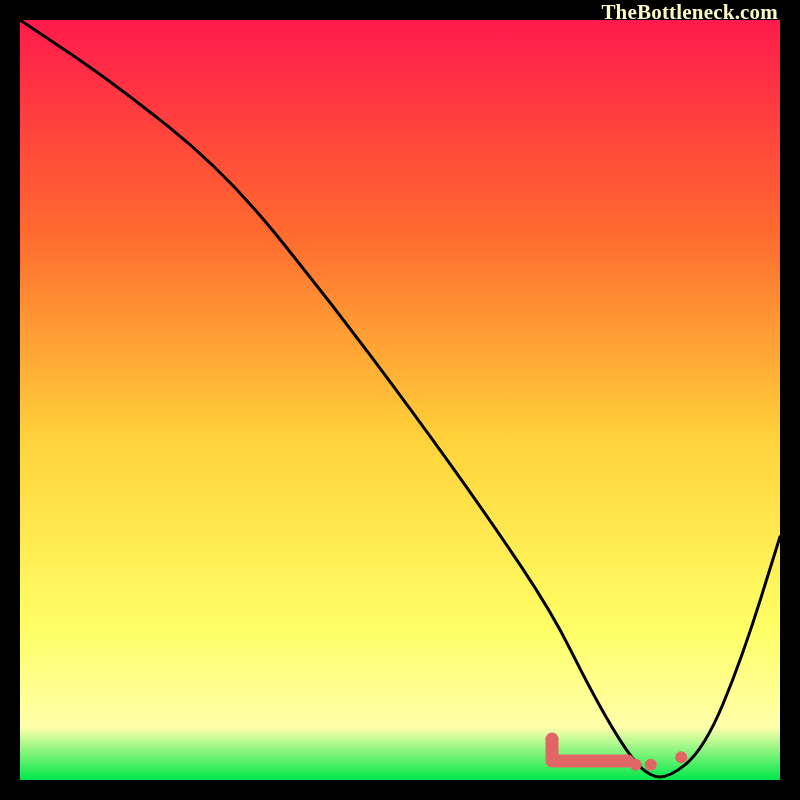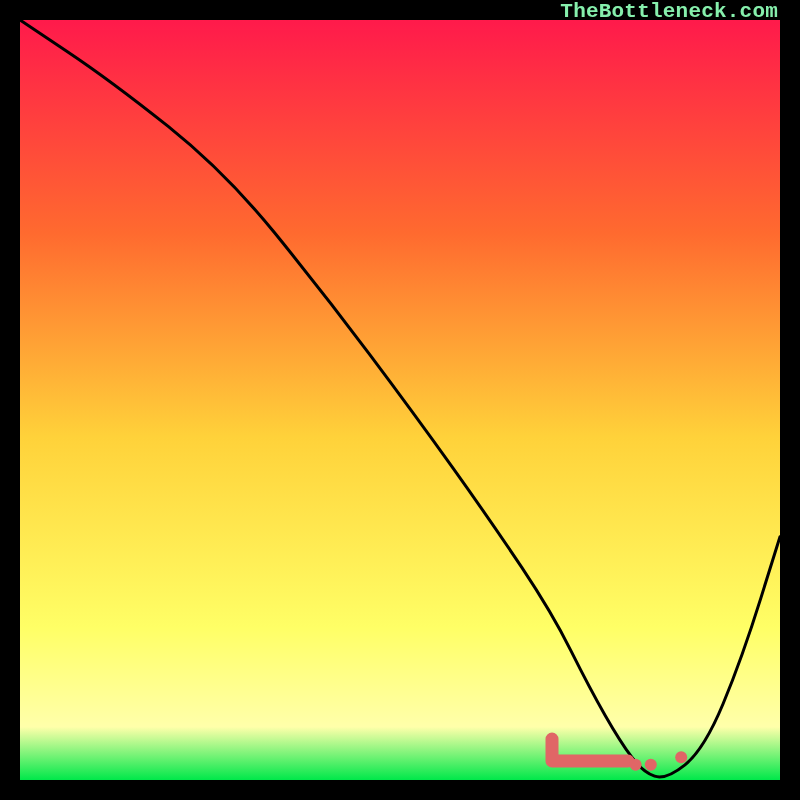--- a/index.html
+++ b/index.html
@@ -15,24 +15,24 @@
     left: 20px;
     top: 20px;
     width: 760px;
     height: 760px;
     background: #000;
   }
   .attribution {
     position: absolute;
     top: 0px;
     right: 22px;
-    font-family: Liberation Mono, monospace;
+    font-family: Liberation Serif, serif;
     font-size: 21px;
     font-weight: bold;
-    color: #86efac;
+    color: #fef9c3;
     letter-spacing: 0.2px;
   }
 </style>
 </head>
 <body>
 
 <div class="frame">
   <svg width="760" height="760" viewBox="0 0 760 760">
     <defs>
       <linearGradient id="bg-grad" x1="0" y1="0" x2="0" y2="1">

